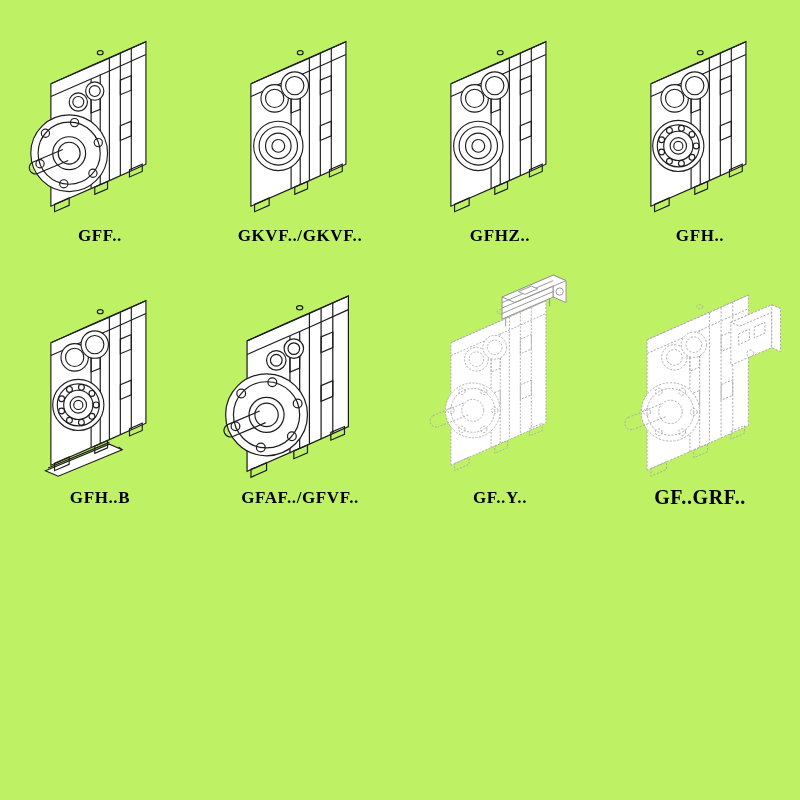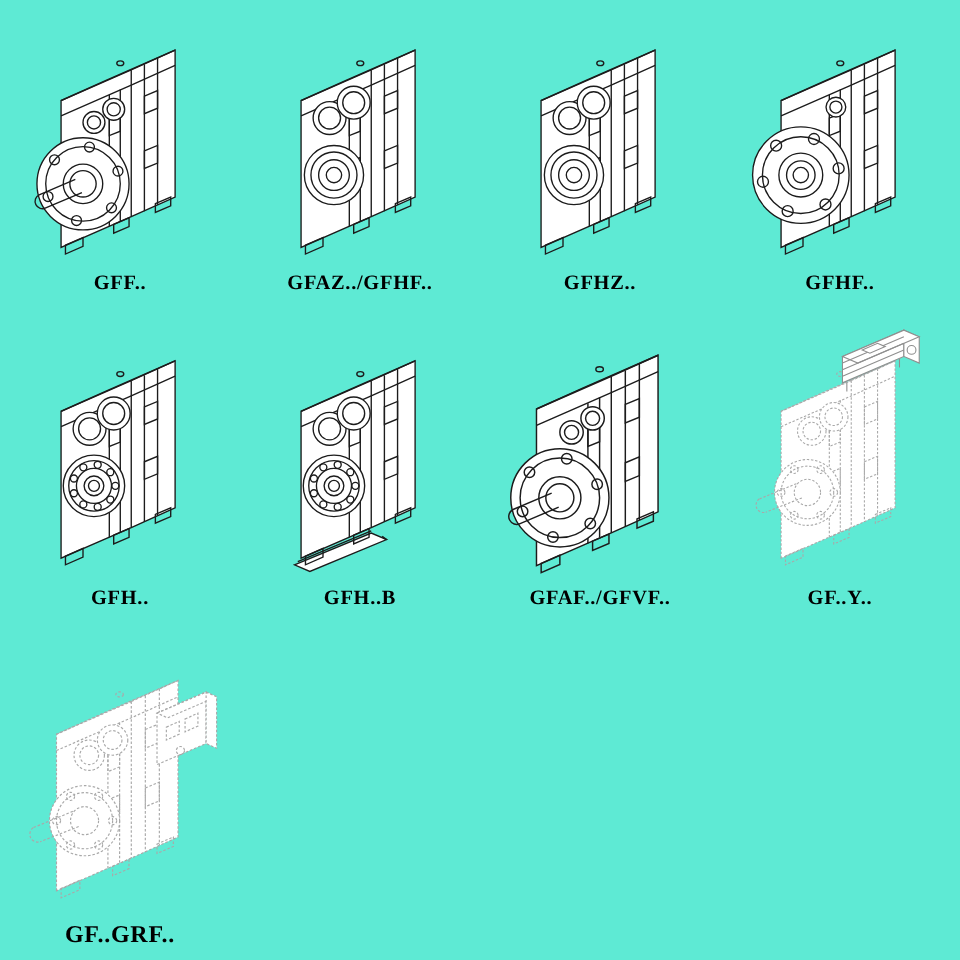--- a/index.html
+++ b/index.html
@@ -1,17 +1,17 @@
 <!DOCTYPE html>
 <html><head>
 <meta charset="utf-8">
 <style>
   html,body{margin:0;padding:0;background:#ffffff;}
   body{width:800px;height:800px;font-family:"Liberation Serif",serif;overflow:hidden;}
-  .sheet{width:800px;height:800px;background:#5eead4;display:grid;
+  .sheet{width:800px;height:800px;background:#bef264;display:grid;
          grid-template-columns:200px 200px 200px 200px;
          grid-template-rows:256px 262px 282px;}
   figure.cell{margin:0;padding:2px 0 0 0;display:flex;flex-direction:column;
               align-items:center;justify-content:flex-end;position:relative;}
   .drawwrap{flex:1;display:flex;align-items:center;justify-content:center;width:100%;}
   svg.draw{display:block;height:212px;width:auto;}
   .row3 svg.draw{height:226px;}
   
   svg.solid{color:#1c1c1c;stroke-width:1.25px;}
   svg.ghost{color:#a9a9a9;stroke-width:1px;stroke-dasharray:2.2 1.6;}
@@ -221,40 +221,32 @@
     </div>
     <figcaption class="model">GFF..</figcaption>
   </figure>
 
   <figure class="cell">
     <div class="drawwrap">
       <svg class="draw solid" viewBox="0 0 180 232">
           <use href="#sym-bore"></use>
         </svg>
     </div>
-    <figcaption class="model">GFAZ../GFHF..</figcaption>
+    <figcaption class="model">GKVF../GKVF..</figcaption>
   </figure>
 
   <figure class="cell">
     <div class="drawwrap">
       <svg class="draw solid" viewBox="0 0 180 232">
           <use href="#sym-bore"></use>
         </svg>
     </div>
     <figcaption class="model">GFHZ..</figcaption>
   </figure>
 
-  <figure class="cell">
-    <div class="drawwrap">
-      <svg class="draw solid" viewBox="0 0 180 232">
-          <use href="#sym-flangeh"></use>
-        </svg>
-    </div>
-    <figcaption class="model">GFHF..</figcaption>
-  </figure>
 
   <figure class="cell">
     <div class="drawwrap">
       <svg class="draw solid" viewBox="0 0 180 232">
           <use href="#sym-bearing"></use>
         </svg>
     </div>
     <figcaption class="model">GFH..</figcaption>
   </figure>
 

